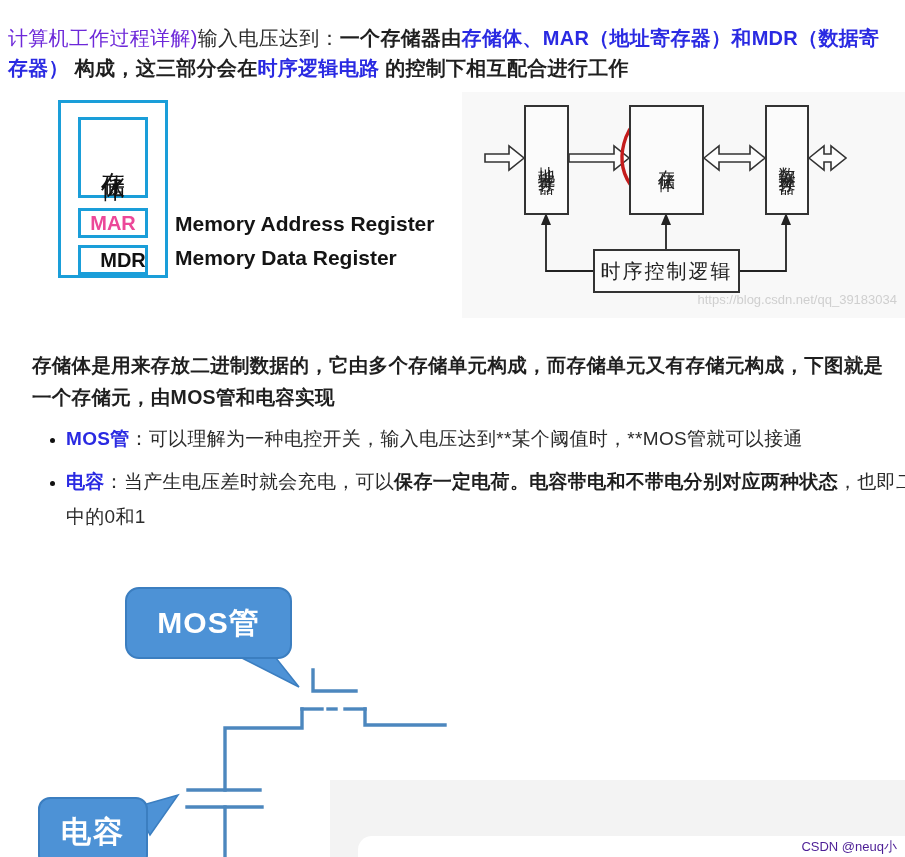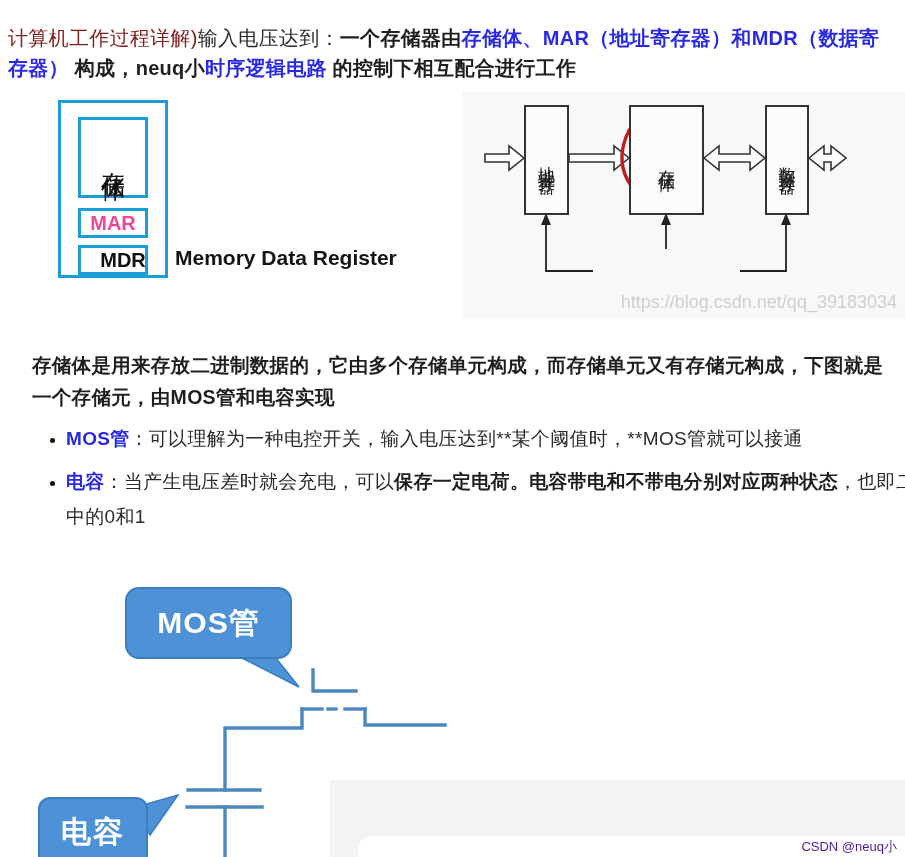--- a/index.html
+++ b/index.html
@@ -5,21 +5,21 @@
   html,body{margin:0;padding:0;}
   body{
     width:905px;height:857px;position:relative;overflow:hidden;
     background:#ffffff;
     font-family:"Liberation Sans",sans-serif;
     -webkit-font-smoothing:antialiased;
   }
   
   .para{position:absolute;left:8px;right:8px;white-space:pre-wrap;
         font-size:20px;line-height:30px;letter-spacing:.3px;color:#2b2b2b;}
-  .seg-link{color:#7f1d1d;text-decoration:none;cursor:pointer;}
+  .seg-link{color:#6d28d9;text-decoration:none;cursor:pointer;}
   .seg-plain{color:#2b2b2b;font-weight:400;}
   .seg-bold{color:#1f1f1f;font-weight:700;}
   .seg-bluebold{color:#2a2ae2;font-weight:700;}
   #para1{top:3px;}
   #para2{top:329px;font-size:19.5px;line-height:32px;font-weight:700;color:#1f1f1f;margin-left:24px;}
   
   #bullets{position:absolute;left:8px;top:421px;width:889px;margin:0;padding-left:58px;}
   #bullets li{font-size:19px;line-height:35px;letter-spacing:.3px;color:#2b2b2b;
               white-space:pre-wrap;}
   #bullets li + li{margin-top:8px;}
@@ -43,45 +43,46 @@
   #fig2 svg{position:absolute;left:0;top:0;}
   .blkbox{position:absolute;border:2px solid #333;background:#fbfbfb;box-sizing:border-box;
           display:flex;align-items:center;justify-content:center;z-index:2;}
   .blkbox .vtxt{writing-mode:vertical-rl;font-family:"Liberation Serif",serif;
                 font-size:17px;letter-spacing:3px;color:#222;}
   #fig2-a{left:62px;top:13px;width:45px;height:110px;}
   #fig2-b{left:167px;top:13px;width:75px;height:110px;}
   #fig2-c{left:303px;top:13px;width:44px;height:110px;}
   #fig2-d{left:131px;top:157px;width:147px;height:44px;
           font-family:"Liberation Serif",serif;font-size:20px;letter-spacing:2px;color:#222;}
-  #fig2-wm{position:absolute;right:8px;top:200px;font-size:18px;color:#cfcfcf;z-index:3;}
+  #fig2-wm{position:absolute;right:8px;top:200px;font-size:13px;color:#cfcfcf;z-index:3;}
   
   #fig3{position:absolute;left:0;top:545px;width:905px;height:312px;overflow:hidden;background:#fff;}
   #fig3-grayband{position:absolute;left:330px;top:235px;width:575px;height:77px;background:#f3f3f3;}
   #fig3-whitecard{position:absolute;left:358px;top:291px;width:547px;height:21px;background:#fff;
                   border-radius:14px 0 0 0;}
   #fig3 svg{position:absolute;left:0;top:0;}
   .bubble{position:absolute;background:#4d92d6;border:2px solid #3b7ec0;box-sizing:border-box;
           display:flex;align-items:center;justify-content:center;color:#fff;font-weight:700;z-index:2;}
   #bubble-mos{left:125px;top:42px;width:167px;height:72px;border-radius:14px;font-size:30px;letter-spacing:1px;}
   #bubble-cap{left:38px;top:252px;width:110px;height:70px;border-radius:12px;font-size:30px;letter-spacing:2px;}
   #fig3-wm{position:absolute;right:8px;top:293px;font-size:13px;color:#4c1d95;z-index:3;}
 </style>
 </head>
 <body>
 
-<p id="para1" class="para"><a class="seg-link">计算机工作过程详解)</a><span class="seg-plain">输入电压达到：</span><span class="seg-bold">一个存储器由</span><span class="seg-bluebold">存储体、MAR（地址寄存器）和MDR（数据寄存器）</span><span class="seg-bold"> 构成，neuq小</span><span class="seg-bluebold">时序逻辑电路</span><span class="seg-bold"> 的控制下相互配合进行工作</span></p>
+<p id="para1" class="para"><a class="seg-link">计算机工作过程详解)</a><span class="seg-plain">输入电压达到：</span><span class="seg-bold">一个存储器由</span><span class="seg-bluebold">存储体、MAR（地址寄存器）和MDR（数据寄存器）</span><span class="seg-bold"> 构成，这三部分会在</span><span class="seg-bluebold">时序逻辑电路</span><span class="seg-bold"> 的控制下相互配合进行工作</span></p>
 
 <div id="fig1">
   <div id="fig1-outer" class="cyanbox"></div>
   <div id="fig1-body" class="cyanbox">
     <span class="vtxt">存储体</span>
   </div>
   <div id="fig1-mar" class="cyanbox">MAR</div>
   <div id="fig1-mdr" class="cyanbox">MDR</div>
+  <div id="fig1-cap1" class="fig1-cap">Memory Address Register</div>
   <div id="fig1-cap2" class="fig1-cap">Memory Data Register</div>
 </div>
 
 <div id="fig2">
   <svg width="443" height="226" viewBox="0 0 443 226">
 
     <g stroke="#333" stroke-width="1.6" fill="#fdfdfd">
       <polygon points="23,62 47,62 47,54 62,66 47,78 47,70 23,70"></polygon>
       <polygon points="107,62 152,62 152,54 167,66 152,78 152,70 107,70"></polygon>
       <polygon points="242,66 257,54 257,62 288,62 288,54 303,66 288,78 288,70 257,70 257,78"></polygon>
@@ -104,20 +105,21 @@
   </svg>
   <div id="fig2-a" class="blkbox">
     <span class="vtxt">地址寄存器</span>
   </div>
   <div id="fig2-b" class="blkbox">
     <span class="vtxt">存储体</span>
   </div>
   <div id="fig2-c" class="blkbox">
     <span class="vtxt">数据寄存器</span>
   </div>
+  <div id="fig2-d" class="blkbox">时序控制逻辑</div>
   <div id="fig2-wm">https://blog.csdn.net/qq_39183034</div>
 </div>
 
 <p id="para2" class="para">存储体是用来存放二进制数据的，它由多个存储单元构成，而存储单元又有存储元构成，下图就是一个存储元，由MOS管和电容实现</p>
 
 <ul id="bullets">
   <li><span class="seg-bluebold">MOS管</span><span class="seg-plain">：可以理解为一种电控开关，输入电压达到**某个阈值时，**MOS管就可以接通</span></li>
   <li><span class="seg-bluebold">电容</span><span class="seg-plain">：当产生电压差时就会充电，可以</span><span class="seg-bold">保存一定电荷。电容带电和不带电分别对应两种状态</span><span class="seg-plain">，也即二进制中的0和1</span></li>
 </ul>
 

